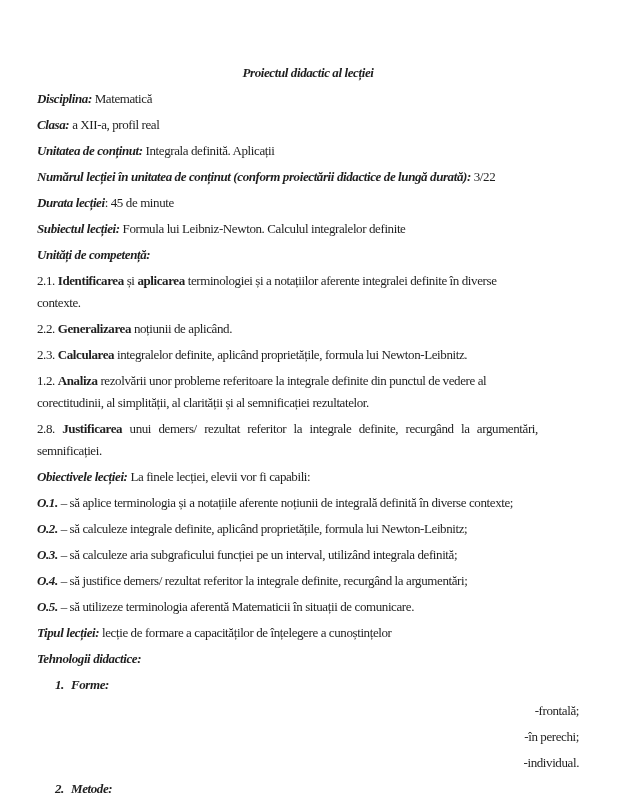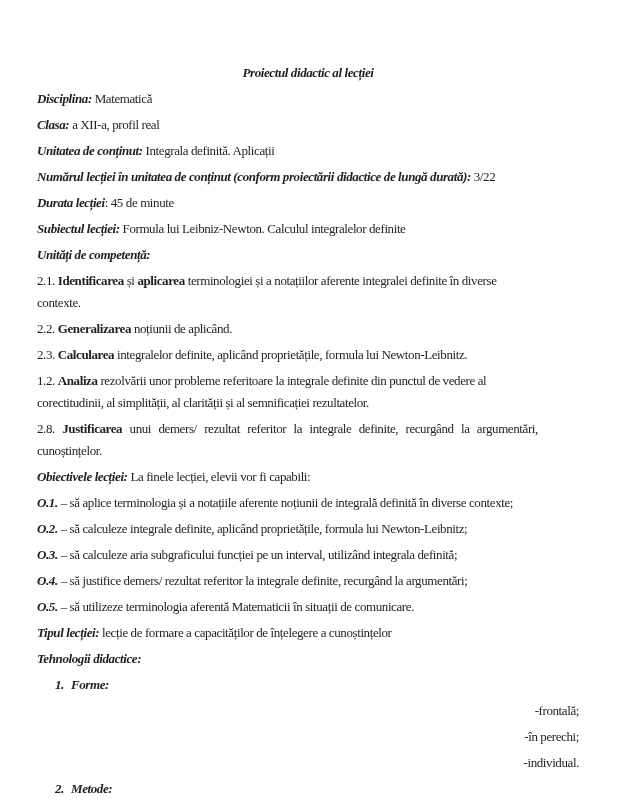--- a/index.html
+++ b/index.html
@@ -60,21 +60,21 @@
       <p class="para"><span class="bi">Clasa:</span><span> a XII-a, profil real</span></p>
       <p class="para"><span class="bi">Unitatea de conținut:</span><span> Integrala definită. Aplicații</span></p>
       <p class="para"><span class="bi">Numărul lecției în unitatea de conținut (conform proiectării didactice de lungă durată):</span><span> 3/22</span></p>
       <p class="para"><span class="bi">Durata lecției</span><span>: 45 de minute</span></p>
       <p class="para"><span class="bi">Subiectul lecției:</span><span> Formula lui Leibniz-Newton. Calculul integralelor definite</span></p>
       <p class="para"><span class="bi">Unități de competență:</span></p>
       <p class="para"><span>2.1. </span><span class="b">Identificarea</span><span> și </span><span class="b">aplicarea</span><span> terminologiei și a notațiilor aferente integralei definite în diverse</span><br><span>contexte.</span></p>
       <p class="para"><span>2.2. </span><span class="b">Generalizarea</span><span> noțiunii de aplicând.</span></p>
       <p class="para"><span>2.3. </span><span class="b">Calcularea</span><span> integralelor definite, aplicând proprietățile, formula lui Newton-Leibnitz.</span></p>
       <p class="para"><span>1.2. </span><span class="b">Analiza</span><span> rezolvării unor probleme referitoare la integrale definite din punctul de vedere al</span><br><span>corectitudinii, al simplității, al clarității și al semnificației rezultatelor.</span></p>
-      <p class="para"><span class="ws">2.8. </span><span class="b ws">Justificarea</span><span class="ws"> unui demers/ rezultat referitor la integrale definite, recurgând la argumentări,</span><br><span>cunoștințelor.</span></p>
+      <p class="para"><span class="ws">2.8. </span><span class="b ws">Justificarea</span><span class="ws"> unui demers/ rezultat referitor la integrale definite, recurgând la argumentări,</span><br><span>semnificației.</span></p>
       <p class="para"><span class="bi">Obiectivele lecției:</span><span> La finele lecției, elevii vor fi capabili:</span></p>
       <p class="para"><span class="bi">O.1.</span><span> – să aplice terminologia și a notațiile aferente noțiunii de integrală definită în diverse contexte;</span></p>
       <p class="para"><span class="bi">O.2.</span><span> – să calculeze integrale definite, aplicând proprietățile, formula lui Newton-Leibnitz;</span></p>
       <p class="para"><span class="bi">O.3.</span><span> – să calculeze aria subgraficului funcției pe un interval, utilizând integrala definită;</span></p>
       <p class="para"><span class="bi">O.4.</span><span> – să justifice demers/ rezultat referitor la integrale definite, recurgând la argumentări;</span></p>
       <p class="para"><span class="bi">O.5.</span><span> – să utilizeze terminologia aferentă Matematicii în situații de comunicare.</span></p>
       <p class="para"><span class="bi">Tipul lecției:</span><span> lecție de formare a capacităților de înțelegere a cunoștințelor</span></p>
       <p class="para"><span class="bi">Tehnologii didactice:</span></p>
       <p class="para num"><span class="marker">1.</span><span class="bi">Forme:</span></p>
       <p class="para dash"><span class="marker">-</span><span>frontală;</span></p>

